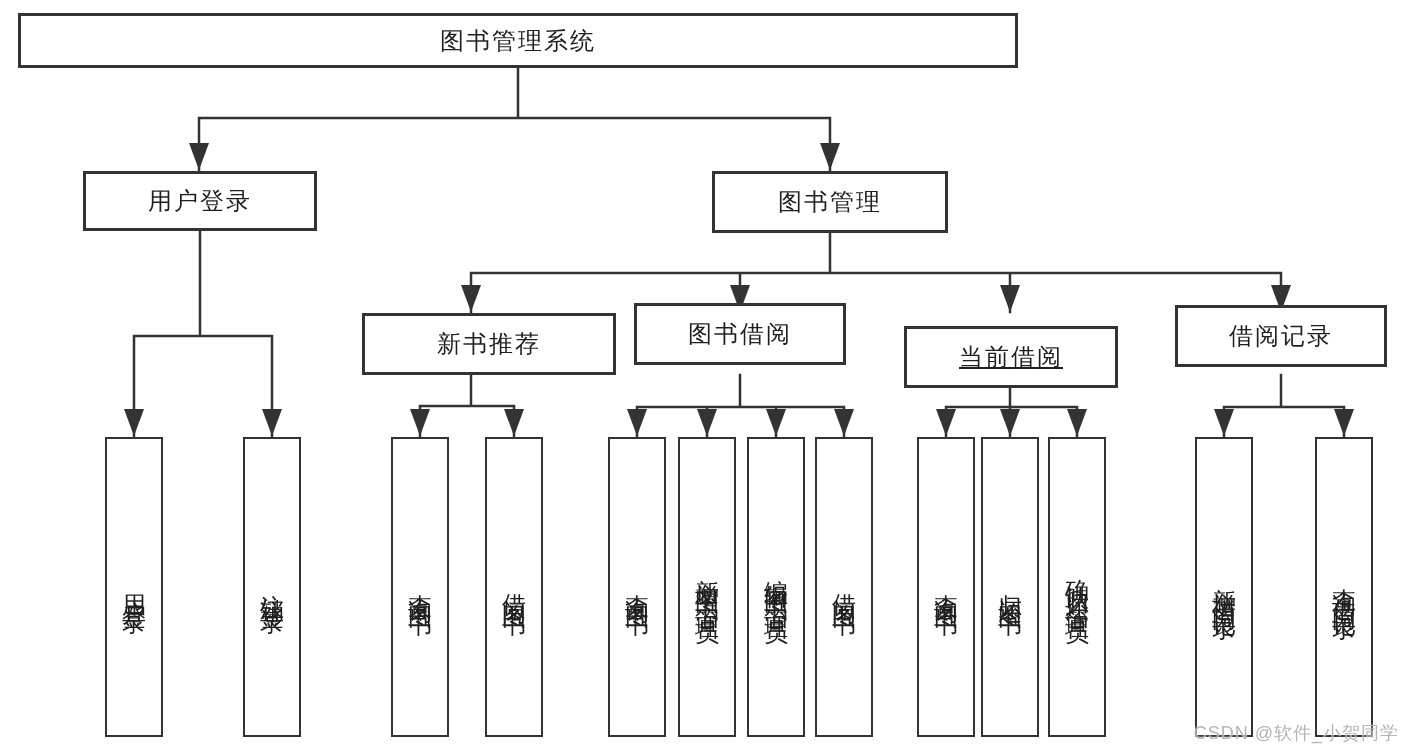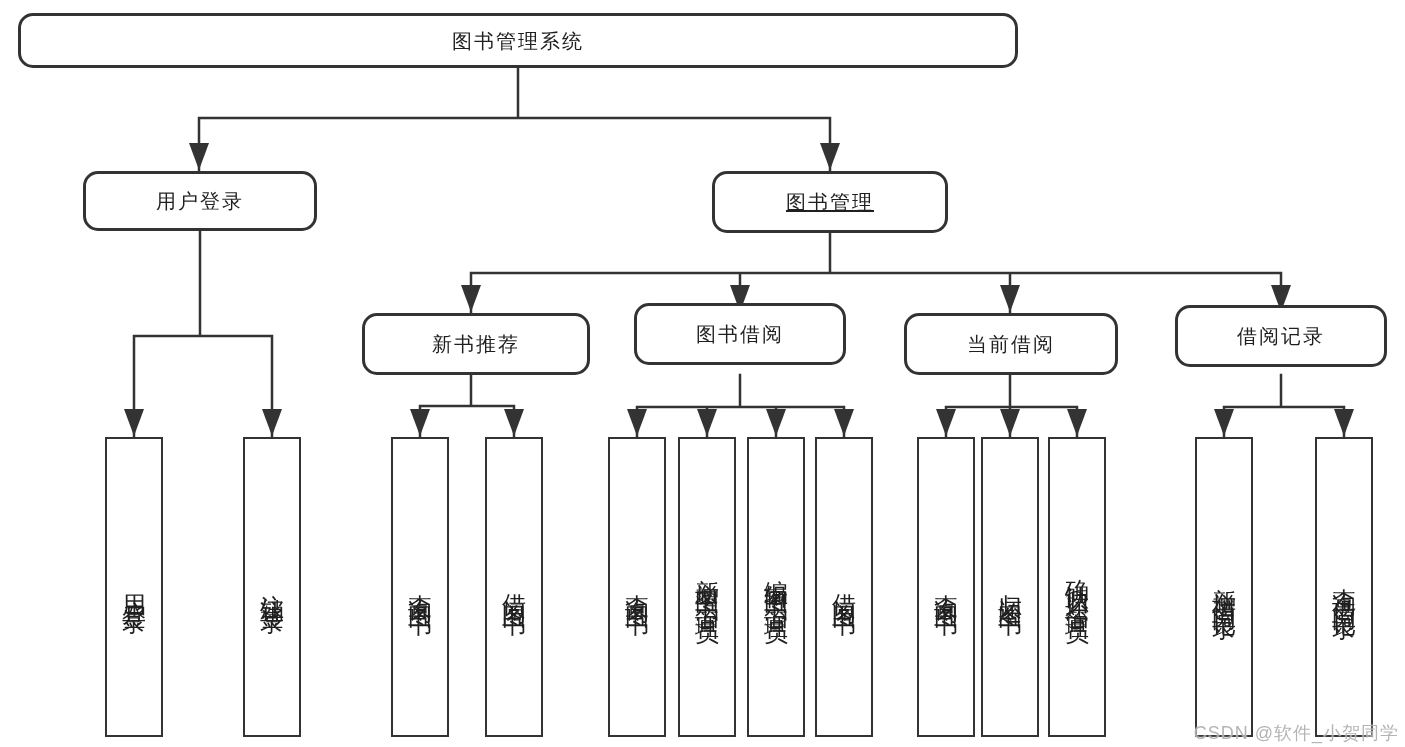--- a/index.html
+++ b/index.html
@@ -27,24 +27,23 @@
     box-sizing: border-box;
     background: #ffffff;
     border: 3px solid #333333;
     color: #1f1f1f;
     display: flex;
     align-items: center;
     justify-content: center;
     text-align: center;
   }
   .hbox {
-    font-size: 20px;
+    font-size: 24px;
     letter-spacing: 2px;
     line-height: 1;
-    border-radius: 15px;
   }
   .vbox {
     width: 58px;
     height: 300px;
     border-width: 2.5px;
     font-size: 24px;
     writing-mode: vertical-rl;
     text-orientation: mixed;
     letter-spacing: 6px;
     line-height: 1;
@@ -112,25 +111,25 @@
     <g>
       <path d="M1281 375 V407 M1224 436 V407 H1344 V436" stroke-linecap="square"></path>
       <polygon points="1224,436 1214,409 1234,409" fill="#333333" stroke="none"></polygon>
       <polygon points="1344,436 1334,409 1354,409" fill="#333333" stroke="none"></polygon>
     </g>
   </svg>
 
   <div class="node hbox" style="left:18px; top:13px; width:1000px; height:55px;">图书管理系统</div>
 
   <div class="node hbox" style="left:83px; top:171px; width:234px; height:60px;">用户登录</div>
-  <div class="node hbox" style="left:712px; top:171px; width:236px; height:62px;text-decoration:underline;">图书管理</div>
+  <div class="node hbox" style="left:712px; top:171px; width:236px; height:62px;">图书管理</div>
 
-  <div class="node hbox" style="left:362px; top:313px; width:228px; height:62px;">新书推荐</div>
+  <div class="node hbox" style="left:362px; top:313px; width:254px; height:62px;">新书推荐</div>
   <div class="node hbox" style="left:634px; top:303px; width:212px; height:62px;">图书借阅</div>
-  <div class="node hbox" style="left:904px; top:313px; width:214px; height:62px;">当前借阅</div>
+  <div class="node hbox" style="left:904px; top:326px; width:214px; height:62px;text-decoration:underline;">当前借阅</div>
   <div class="node hbox" style="left:1175px; top:305px; width:212px; height:62px;">借阅记录</div>
 
   <div class="node vbox" style="left:105px; top:437px;">用户登录</div>
   <div class="node vbox" style="left:243px; top:437px;">注销登录</div>
 
   <div class="node vbox" style="left:391px; top:437px;">查询图书</div>
   <div class="node vbox" style="left:485px; top:437px;">借阅图书</div>
 
   <div class="node vbox" style="left:608px; top:437px;">查询图书</div>
   <div class="node vbox" style="left:678px; top:437px;">新增图书（管理员）</div>

